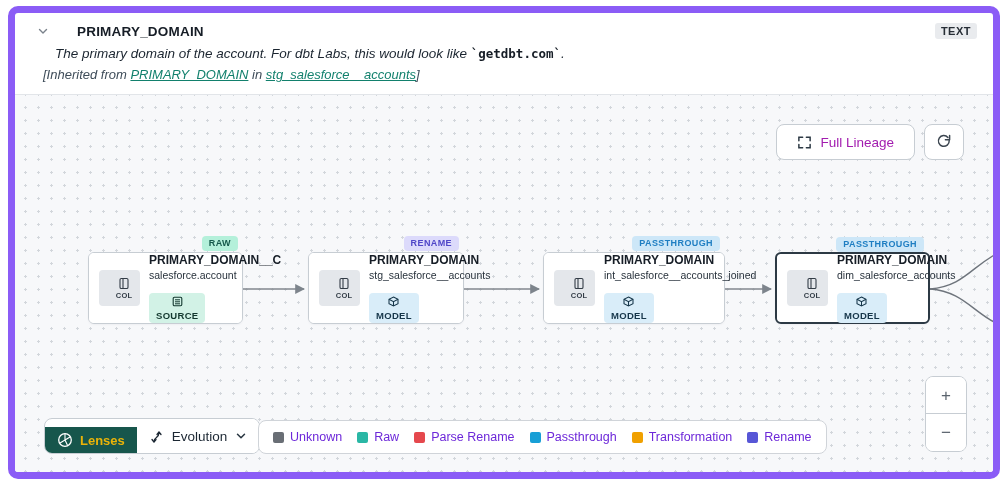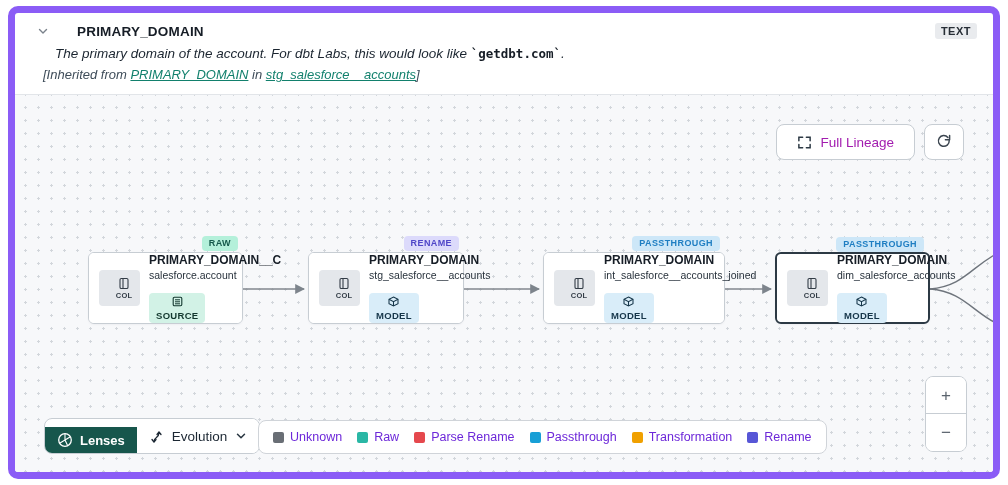--- a/index.html
+++ b/index.html
@@ -46,21 +46,21 @@
   
   .fl-btn{position:absolute;top:29px;right:78px;height:36px;display:flex;align-items:center;gap:8px;
     background:#fff;border:1px solid #c7cdd3;border-radius:8px;padding:0 20px;cursor:pointer;
     font-size:13.5px;color:#a21caf;font-family:inherit;}
   .rf-btn{position:absolute;top:29px;right:29px;height:36px;width:40px;background:#fff;
     border:1px solid #c7cdd3;border-radius:8px;cursor:pointer;display:flex;align-items:center;justify-content:center;color:#3c4650;}
   
   .lens-group{position:absolute;left:29px;bottom:25px;height:34px;display:flex;align-items:stretch;
     border:1px solid #c7cdd3;border-radius:8px;overflow:hidden;background:#fff;}
   .lens-btn{display:flex;align-items:center;gap:7px;padding:0 12px;border:none;cursor:pointer;
-    color:#ffffff;font-size:13px;font-weight:700;font-family:inherit;margin-top:8px;}
+    color:#eab308;font-size:13px;font-weight:700;font-family:inherit;margin-top:8px;}
   .lens-sel{display:flex;align-items:center;gap:8px;padding:0 12px;background:#fff;border:none;cursor:pointer;
     color:#1c2733;font-size:13.5px;font-family:inherit;}
   
   .legend{position:absolute;left:243px;bottom:25px;height:34px;display:flex;align-items:center;gap:15px;
     background:#fff;border:1px solid #d0d4d9;border-radius:8px;padding:0 14px;box-sizing:border-box;}
   .leg-item{display:flex;align-items:center;gap:6px;font-size:12.5px;color:#6d28d9;}
   .leg-sw{width:11px;height:11px;border-radius:2px;display:inline-block;}
   
   .zoom-ctl{position:absolute;right:26px;bottom:27px;width:40px;border:1px solid #c7cdd3;border-radius:8px;
     overflow:hidden;background:#fff;display:flex;flex-direction:column;}

